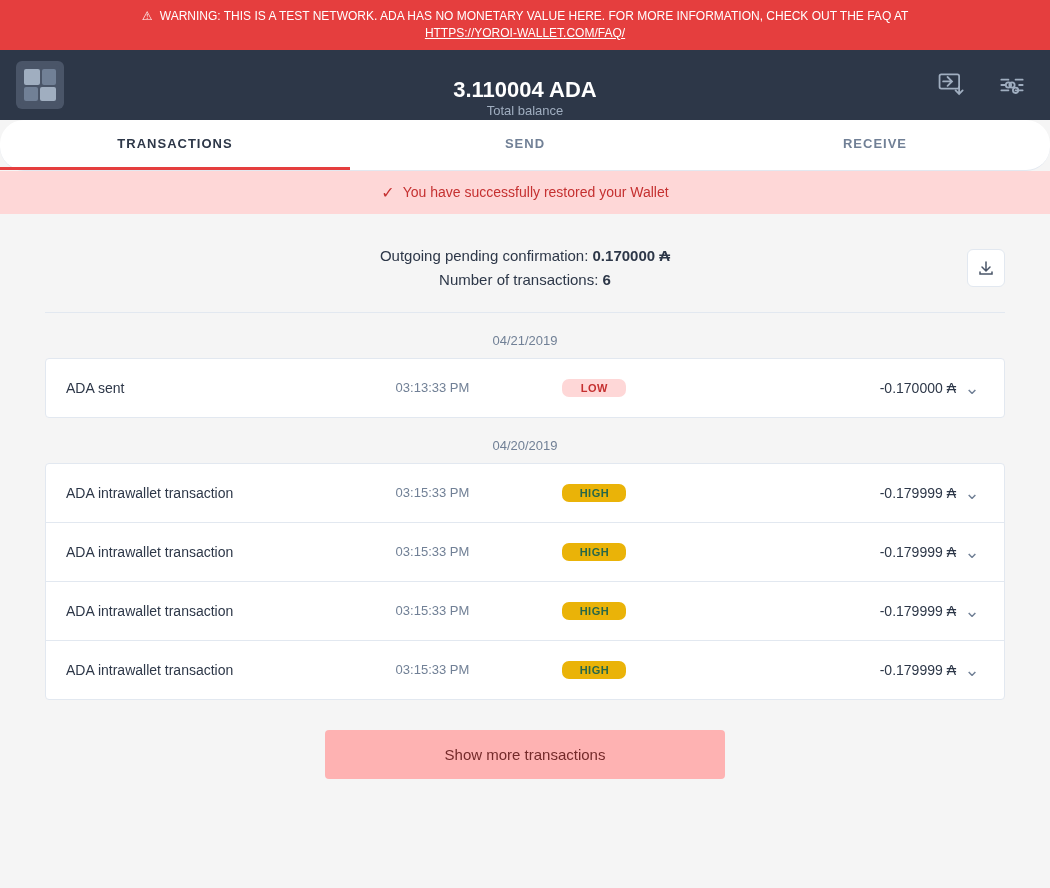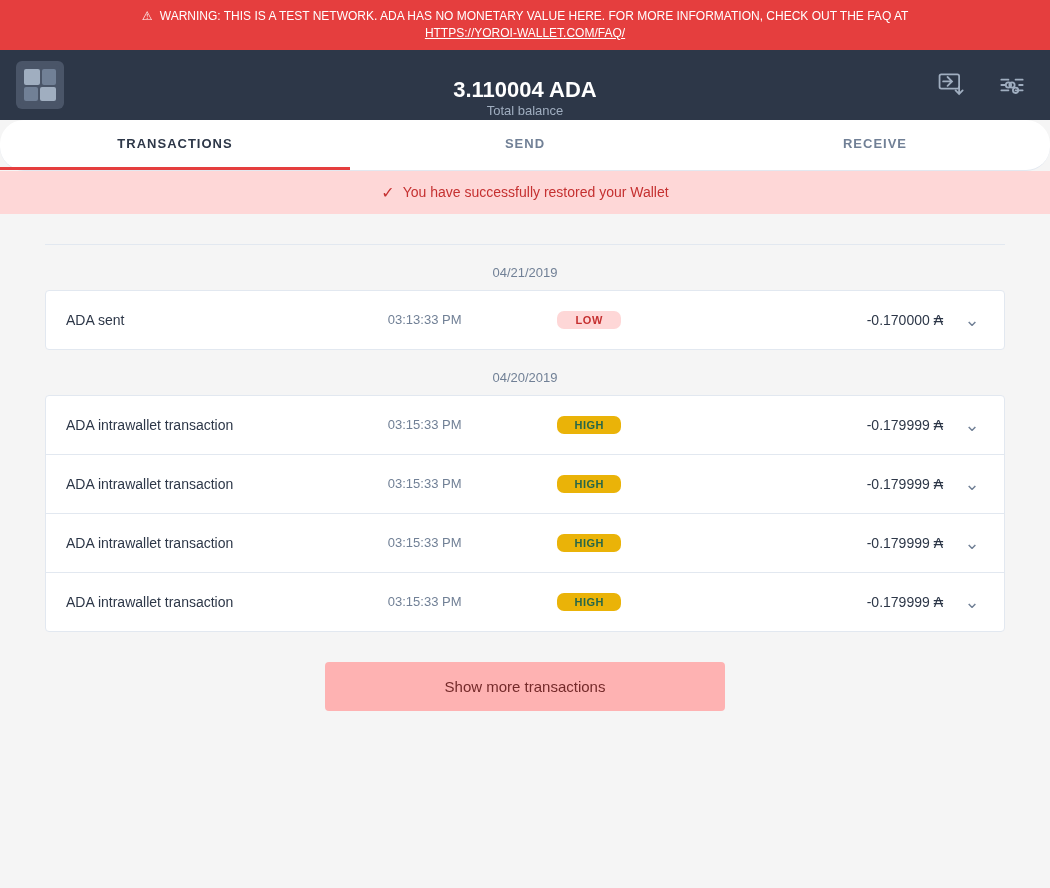--- a/index.html
+++ b/index.html
@@ -202,21 +202,21 @@
       border: 1px solid #e2e8f0;
       border-radius: 4px;
       background: white;
       overflow: hidden;
     }
     .tx-row {
       display: flex;
       align-items: center;
       padding: 18px 20px;
       border-bottom: 1px solid #e2e8f0;
-      gap: 17px;
+      gap: 4px;
     }
     .tx-row:last-child {
       border-bottom: none;
     }
     .tx-type {
       flex: 2;
       font-size: 14px;
       color: #2d3748;
     }
     .tx-time {
@@ -325,20 +325,36 @@
   <div class="nav-tab">RECEIVE</div>
 </div>
 
 <div class="success-banner">
   <span class="success-icon">✓</span>
   <span>You have successfully restored your Wallet</span>
 </div>
 
 <div class="content">
 
+  <div class="pending-info">
+    <p>
+      <span>Outgoing pending confirmation:</span>
+      <strong> 0.170000 ₳</strong>
+    </p>
+    <p>
+      <span>Number of transactions:</span>
+      <strong> <span>6</span></strong>
+    </p>
+    <button class="export-btn">
+      <svg width="18" height="18" viewBox="0 0 18 18" fill="none">
+        <path d="M9 12V3M5 8l4 4 4-4" stroke="#4a5568" stroke-width="1.5" stroke-linecap="round"></path>
+        <path d="M3 13v2h12v-2" stroke="#4a5568" stroke-width="1.5" stroke-linecap="round"></path>
+      </svg>
+    </button>
+  </div>
 
   <hr class="divider">
 
   <div class="date-header">04/21/2019</div>
   <div class="tx-list">
     <div class="tx-row">
       <div class="tx-type">ADA sent</div>
       <div class="tx-time">03:13:33 PM</div>
       <div class="tx-badge badge-low">LOW</div>
       <div class="tx-amount">-0.170000 ₳</div>

